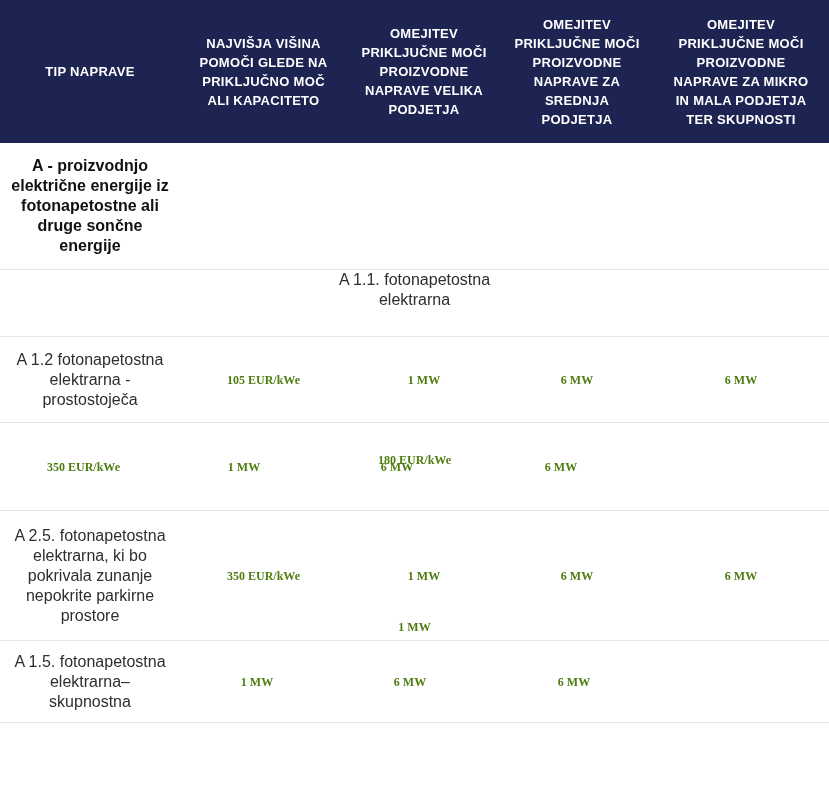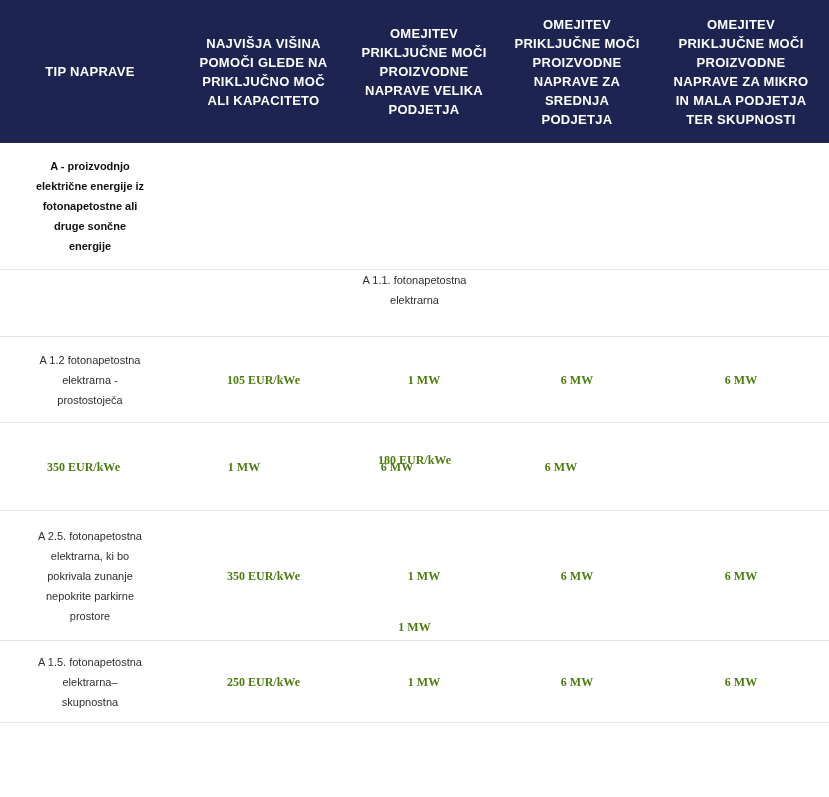--- a/index.html
+++ b/index.html
@@ -30,21 +30,21 @@
     letter-spacing: 0.3px;
     text-align: center;
     white-space: pre-line;
     padding: 0 6px;
     box-sizing: border-box;
   }
   .body-row {
     border-bottom: 1px solid #e5e5e5;
   }
   .td {
-    font-size: 11px;
+    font-size: 16px;
     line-height: 20px;
     color: #2e2e2e;
     text-align: center;
     white-space: pre-line;
     padding: 0 8px;
     box-sizing: border-box;
   }
   .col1 { width: 180px; flex: 0 0 180px; }
   .col2 { width: 167px; flex: 0 0 167px; }
   .col3 { width: 154px; flex: 0 0 154px; }
@@ -143,20 +143,19 @@
     <div class="td col2 val">350 EUR/kWe</div>
     <div class="td col3 val">1 MW</div>
     <div class="td col4 val">6 MW</div>
     <div class="td col5 val">6 MW</div>
   </div>
 
   <div class="row body-row h-r5">
     <div class="td col1">A 1.5. fotonapetostna
 elektrarna–
 skupnostna</div>
-    <div class="td col2 val">250 EUR/kWe</div>
     <div class="td col3 val">1 MW</div>
     <div class="td col4 val">6 MW</div>
     <div class="td col5 val">6 MW</div>
   </div>
 
 
 </div>
 
 </body></html>

